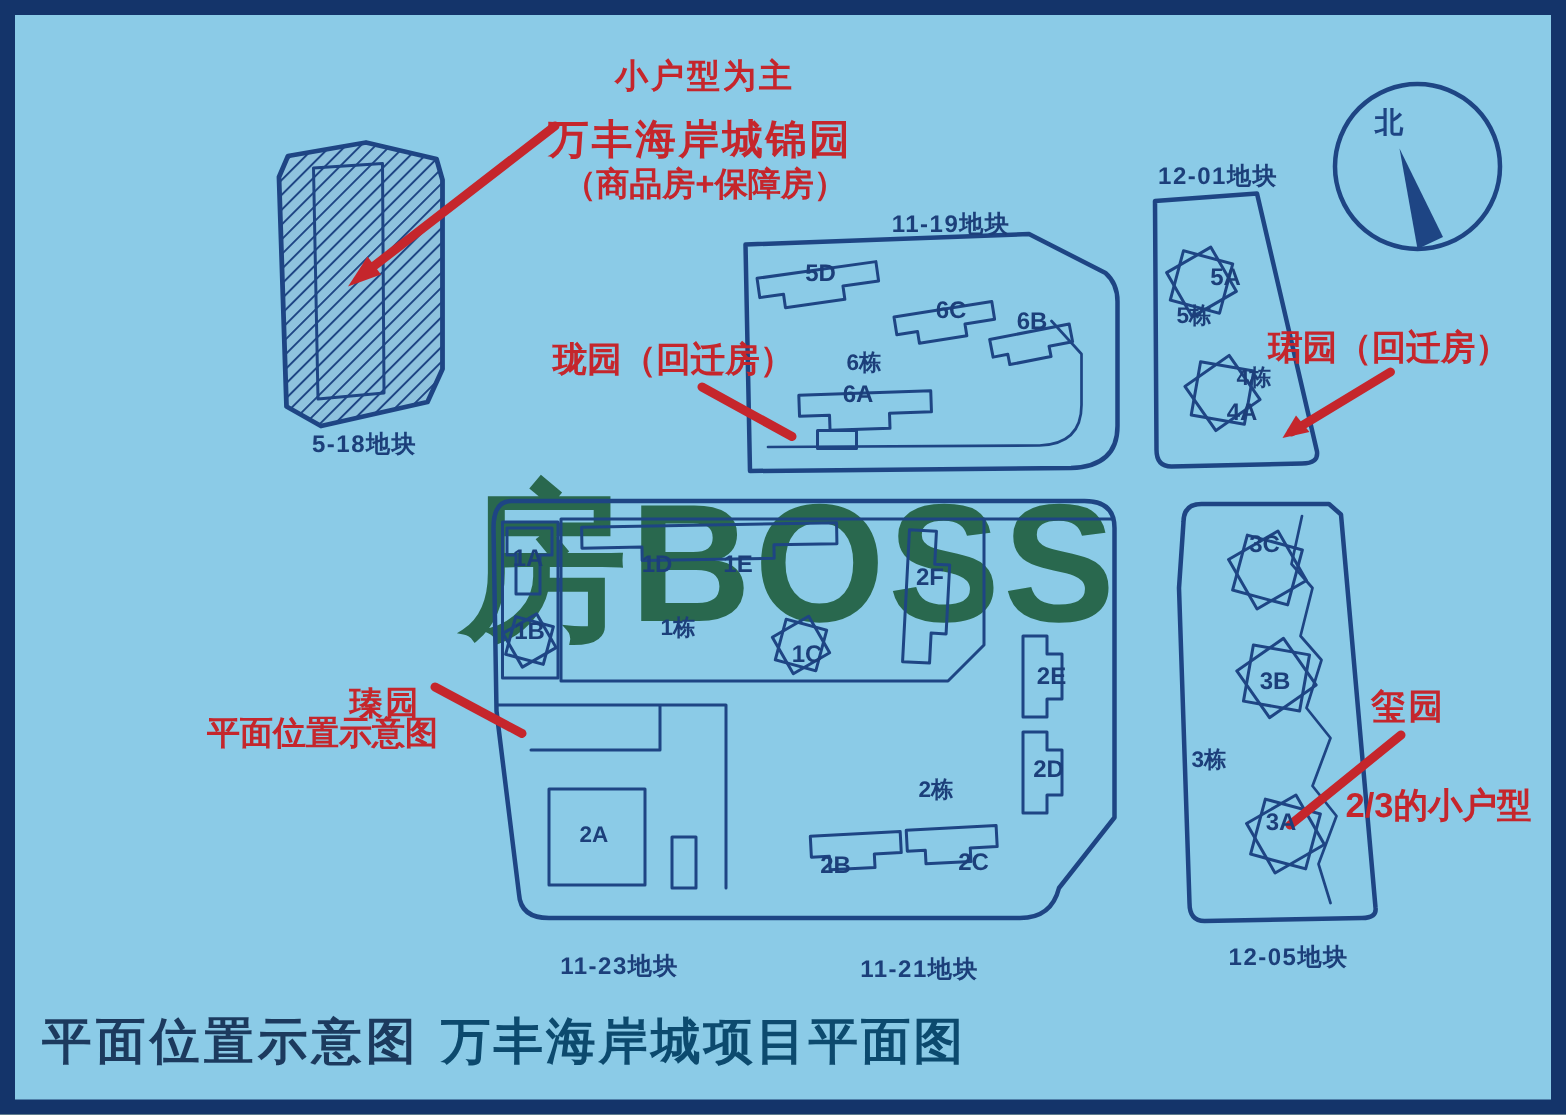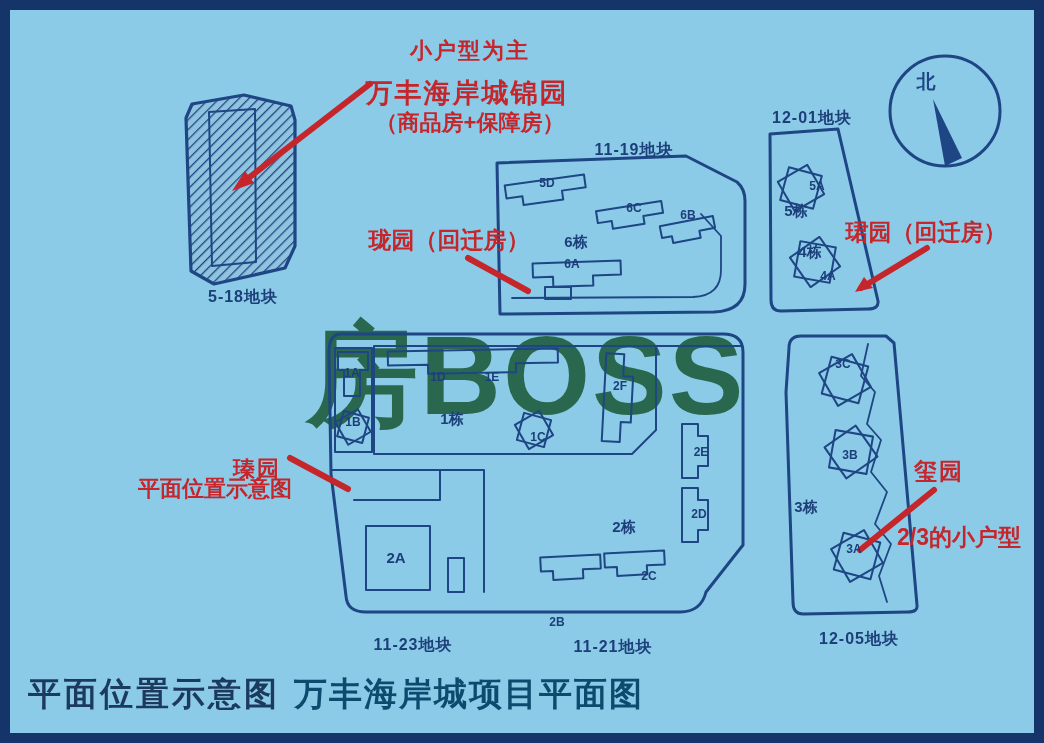--- a/index.html
+++ b/index.html
@@ -4,21 +4,21 @@
 <style>
   html,body{margin:0;padding:0;background:#555;}
   *{box-sizing:border-box;font-family:"Liberation Sans",sans-serif;}
   #stage{position:relative;width:1044px;height:743px;background:#8bcbe7;overflow:hidden;}
   #frame{position:absolute;inset:0;border:10px solid #14346a;pointer-events:none;z-index:50;}
   #map{position:absolute;left:0;top:0;z-index:2;}
   #watermark{position:absolute;left:306px;top:320px;font-size:112px;font-weight:bold;
     color:#14532d;opacity:.82;letter-spacing:2px;line-height:1;z-index:1;white-space:nowrap;}
   .c{position:absolute;transform:translate(-50%,-50%);white-space:nowrap;z-index:3;}
   .navy{color:#1c3f7a;font-weight:bold;}
-  .blbl{font-size:12px;}
+  .blbl{font-size:16px;}
   .dong{font-size:15px;}
   .plbl{font-size:16px;letter-spacing:1px;}
   .red{color:#c5262c;font-weight:bold;z-index:4;}
   #caption{position:absolute;left:28px;top:672px;display:flex;gap:14px;z-index:5;align-items:baseline;}
   #caption .left{color:#1c3a5e;font-size:33px;font-weight:bold;letter-spacing:3px;}
   #caption .right{color:#0c4a6e;font-size:33px;font-weight:bold;letter-spacing:2px;}
   #north{position:absolute;left:926px;top:82px;transform:translate(-50%,-50%);
     color:#1e4584;font-size:19px;font-weight:bold;z-index:3;}
 </style>
 </head>
@@ -159,34 +159,34 @@
   <div class="c navy plbl" style="left:613px;top:647px;">11-21地块</div>
   <div class="c navy plbl" style="left:859px;top:639px;">12-05地块</div>
 
   <div class="c navy blbl" style="left:547px;top:183px;">5D</div>
   <div class="c navy blbl" style="left:634px;top:208px;">6C</div>
   <div class="c navy blbl" style="left:688px;top:215px;">6B</div>
   <div class="c navy dong" style="left:576px;top:242px;">6栋</div>
   <div class="c navy blbl" style="left:572px;top:264px;">6A</div>
   <div class="c navy blbl" style="left:817px;top:186px;">5A</div>
   <div class="c navy dong" style="left:796px;top:211px;">5栋</div>
-  <div class="c navy dong" style="left:810px;top:252px;">4栋</div>
+  <div class="c navy dong" style="left:836px;top:252px;">4栋</div>
   <div class="c navy blbl" style="left:828px;top:276px;">4A</div>
   <div class="c navy blbl" style="left:352px;top:373px;">1A</div>
   <div class="c navy blbl" style="left:353px;top:422px;">1B</div>
   <div class="c navy blbl" style="left:438px;top:377px;">1D</div>
   <div class="c navy blbl" style="left:492px;top:377px;">1E</div>
   <div class="c navy dong" style="left:452px;top:419px;">1栋</div>
   <div class="c navy blbl" style="left:538px;top:437px;">1C</div>
   <div class="c navy blbl" style="left:620px;top:386px;">2F</div>
   <div class="c navy blbl" style="left:701px;top:452px;">2E</div>
   <div class="c navy dong" style="left:624px;top:503px;margin-top:24px;">2栋</div>
   <div class="c navy blbl" style="left:699px;top:514px;">2D</div>
   <div class="c navy dong" style="left:396px;top:557px;">2A</div>
-  <div class="c navy blbl" style="left:557px;top:578px;margin-top:44px;">2B</div>
+  <div class="c navy blbl" style="left:557px;top:578px;">2B</div>
   <div class="c navy blbl" style="left:624px;top:576px;margin-left:25px;">2C</div>
   <div class="c navy blbl" style="left:843px;top:364px;">3C</div>
   <div class="c navy blbl" style="left:850px;top:455px;">3B</div>
   <div class="c navy dong" style="left:806px;top:507px;">3栋</div>
   <div class="c navy blbl" style="left:854px;top:549px;">3A</div>
 
   <div id="caption">
     <span class="left">平面位置示意图</span>
     <span class="right">万丰海岸城项目平面图</span>
   </div>

